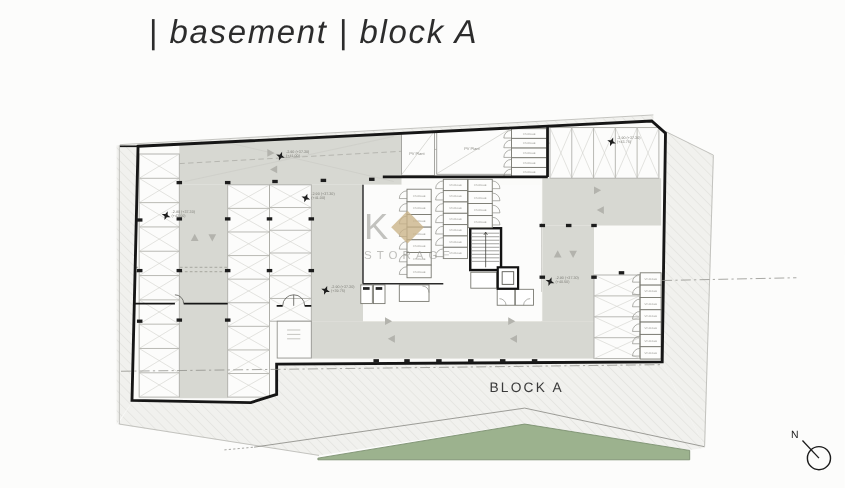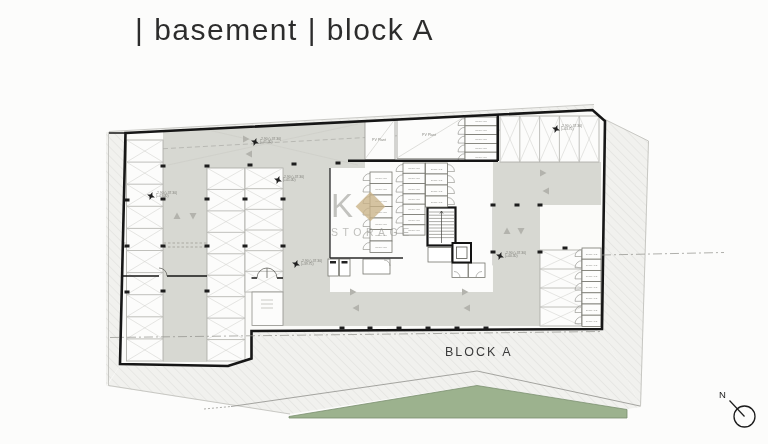--- a/index.html
+++ b/index.html
@@ -1,19 +1,19 @@
 <!DOCTYPE html>
 <html><head>
 <meta charset="utf-8">
 <style>
   html,body{margin:0;padding:0;background:#ffffff;}
   .canvas{position:relative;width:768px;height:444px;background:#fcfcfb;overflow:hidden;
           font-family:"Liberation Sans",sans-serif;}
   .title{position:absolute;left:135px;top:13px;font-size:30px;font-weight:400;
-         letter-spacing:1.5px;color:#1b1b1b;opacity:.92;white-space:nowrap;}
+         letter-spacing:1.5px;color:#1b1b1b;opacity:.92;white-space:nowrap;font-style:italic;}
   svg{position:absolute;left:0;top:0;}
   .watermark{position:absolute;left:331px;top:191px;pointer-events:none;}
   .wm-line1{display:flex;align-items:center;font-size:33px;font-weight:400;
             color:rgba(145,145,140,.55);line-height:30px;}
   .wm-diamond{display:inline-block;width:21px;height:21px;margin:0 7px;
               transform:rotate(45deg);background:rgba(201,178,134,.78);}
   .wm-line2{margin-top:5px;font-size:10.5px;letter-spacing:4.5px;
             color:rgba(150,150,145,.6);}
   text{font-family:"Liberation Sans",sans-serif;}
 </style>

